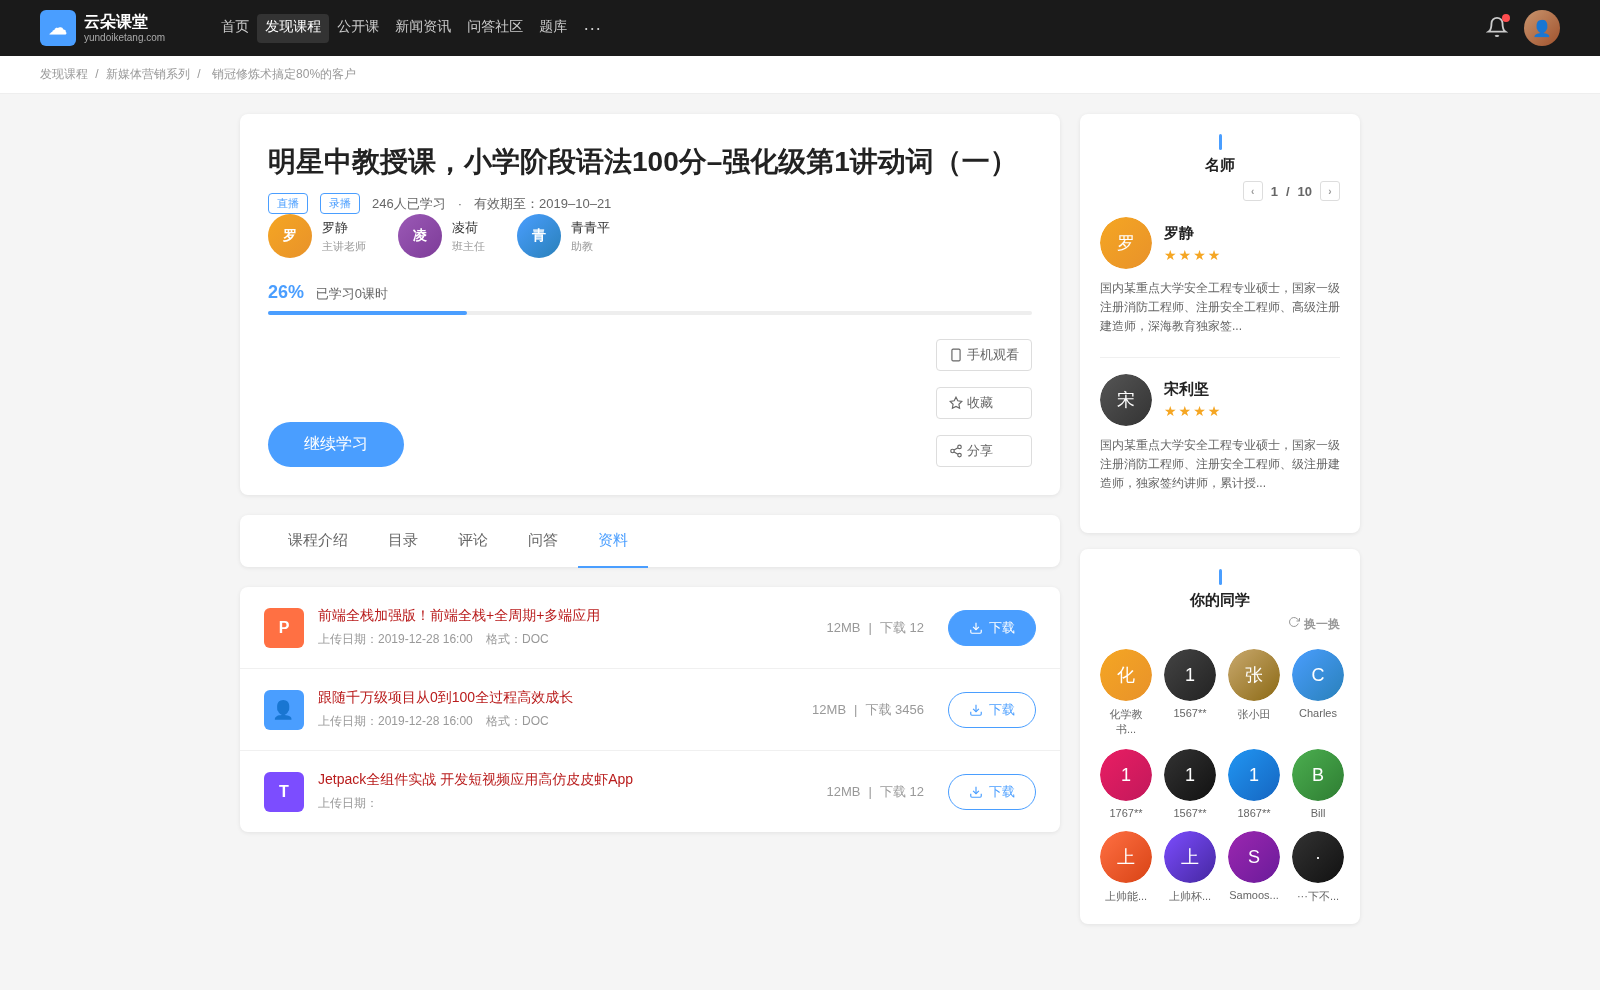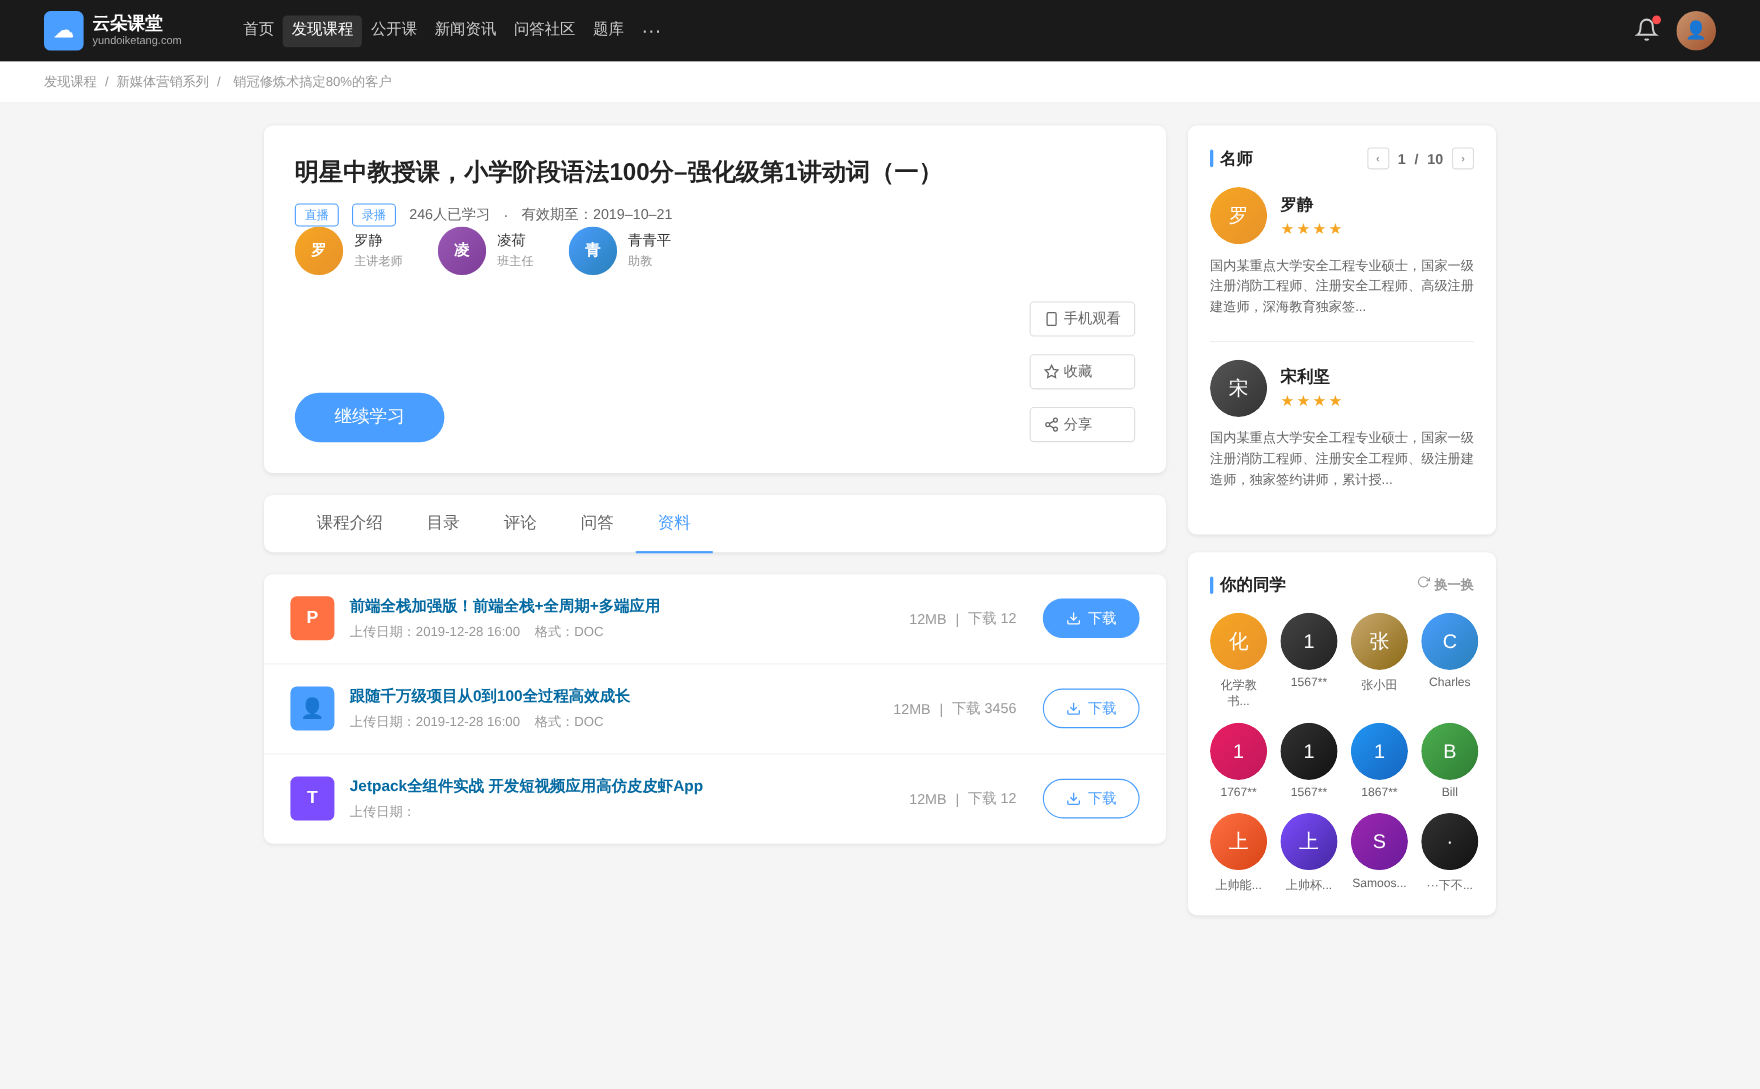--- a/index.html
+++ b/index.html
@@ -25,21 +25,21 @@
     .breadcrumb a { color: #999; text-decoration: none; }
     .breadcrumb span { margin: 0 4px; }
 
     
     .main-container { display: flex; gap: 20px; padding: 20px 40px; max-width: 1200px; margin: 0 auto; width: 100%; }
     .content-area { flex: 1; min-width: 0; }
     .sidebar-area { width: 280px; flex-shrink: 0; }
 
     
     .course-card { background: white; border-radius: 8px; padding: 28px; margin-bottom: 20px; box-shadow: 0 1px 4px rgba(0,0,0,0.08); }
-    .course-title { font-size: 22px; font-weight: 600; color: #222; margin-bottom: 12px; line-height: 1.4; }
+    .course-title { font-size: 28px; font-weight: 600; color: #222; margin-bottom: 12px; line-height: 1.4; }
     .course-meta { display: flex; align-items: center; gap: 12px; color: #666; font-size: 13px; }
     .badge { display: inline-block; padding: 2px 8px; border-radius: 4px; font-size: 11px; font-weight: 500; }
     .badge-live { border: 1px solid #4a9eff; color: #4a9eff; }
     .badge-record { border: 1px solid #4a9eff; color: #4a9eff; }
     .instructors { display: flex; gap: 32px; margin-bottom: 24px; }
     .instructor { display: flex; align-items: center; gap: 10px; }
     .instructor-avatar { width: 44px; height: 44px; border-radius: 50%; overflow: hidden; }
     .avatar-placeholder { width: 100%; height: 100%; display: flex; align-items: center; justify-content: center; color: white; font-size: 14px; font-weight: bold; }
     .av1 { background: linear-gradient(135deg, #f5a623, #e8922a); }
     .av2 { background: linear-gradient(135deg, #9b59b6, #7d3c98); }
@@ -64,29 +64,29 @@
 
     
     .materials-list { background: white; border-radius: 8px; box-shadow: 0 1px 4px rgba(0,0,0,0.08); overflow: hidden; }
     .material-item { display: flex; align-items: center; padding: 20px 24px; border-bottom: 1px solid #f0f0f0; }
     .material-item:last-child { border-bottom: none; }
     .material-icon { width: 40px; height: 40px; border-radius: 6px; display: flex; align-items: center; justify-content: center; color: white; font-size: 16px; font-weight: bold; margin-right: 14px; flex-shrink: 0; }
     .icon-orange { background: #ff7043; }
     .icon-blue { background: #4a9eff; }
     .icon-purple { background: #7c4dff; }
     .material-info { flex: 1; min-width: 0; }
-    .material-title { font-size: 14px; color: #0369a1; font-weight: 700; margin-bottom: 6px; }
+    .material-title { font-size: 14px; color: #b91c1c; font-weight: 400; margin-bottom: 6px; }
     .material-meta { font-size: 12px; color: #999; }
     .material-stats { display: flex; align-items: center; gap: 8px; font-size: 13px; color: #999; margin: 0 24px; white-space: nowrap; }
     .btn-download { background: white; border: 1px solid #4a9eff; color: #4a9eff; padding: 8px 20px; border-radius: 20px; cursor: pointer; font-size: 13px; display: flex; align-items: center; gap: 6px; }
     .btn-download-filled { background: #4a9eff; border: 1px solid #4a9eff; color: white; padding: 8px 20px; border-radius: 20px; cursor: pointer; font-size: 13px; display: flex; align-items: center; gap: 6px; }
 
     
     .sidebar-card { background: white; border-radius: 8px; padding: 20px; margin-bottom: 16px; box-shadow: 0 1px 4px rgba(0,0,0,0.08); }
-    .sidebar-title { font-size: 15px; font-weight: 600; color: #222; margin-bottom: 16px; display: flex; align-items: center; gap: 6px; }
+    .sidebar-title { font-size: 15px; font-weight: 600; color: #222; margin-bottom: 16px; display: flex; align-items: center; gap: 6px; flex-direction: column; }
     .sidebar-title-bar { width: 3px; height: 16px; background: #4a9eff; border-radius: 2px; }
     .sidebar-pager { display: flex; align-items: center; gap: 8px; margin-left: auto; font-size: 13px; color: #666; }
     .pager-btn { width: 20px; height: 20px; border: 1px solid #ddd; border-radius: 3px; display: flex; align-items: center; justify-content: center; cursor: pointer; font-size: 10px; color: #999; }
     .teacher-item { margin-bottom: 20px; }
     .teacher-header { display: flex; align-items: center; gap: 12px; margin-bottom: 10px; }
     .teacher-avatar { width: 52px; height: 52px; border-radius: 50%; overflow: hidden; flex-shrink: 0; }
     .teacher-name { font-size: 15px; font-weight: 600; color: #222; }
     .stars { display: flex; gap: 2px; margin-top: 4px; }
     .star { color: #f5a623; font-size: 14px; }
     .teacher-desc { font-size: 12px; color: #666; line-height: 1.6; }
@@ -179,20 +179,29 @@
         <div class="instructor">
           <div class="instructor-avatar">
             <div class="avatar-placeholder av3">青</div>
           </div>
           <div class="instructor-info">
             <span class="instructor-name">青青平</span>
             <span class="instructor-role">助教</span>
           </div>
         </div>
       </div>
+      <div class="progress-section">
+        <div class="progress-text">
+          <span class="progress-pct">26%</span>
+          <span>已学习0课时</span>
+        </div>
+        <div class="progress-bar-bg">
+          <div class="progress-bar-fill" style="width: 26%;"></div>
+        </div>
+      </div>
       <div class="action-row">
         <button class="btn-continue">继续学习</button>
         <div class="action-links">
           <div class="action-link">
             <svg width="14" height="14" viewBox="0 0 24 24" fill="none" stroke="currentColor" stroke-width="2">
                 <rect x="5" y="2" width="14" height="20" rx="2"></rect>
                 <line x1="12" y1="18" x2="12" y2="18"></line>
               </svg>
             <span>手机观看</span>
           </div>

